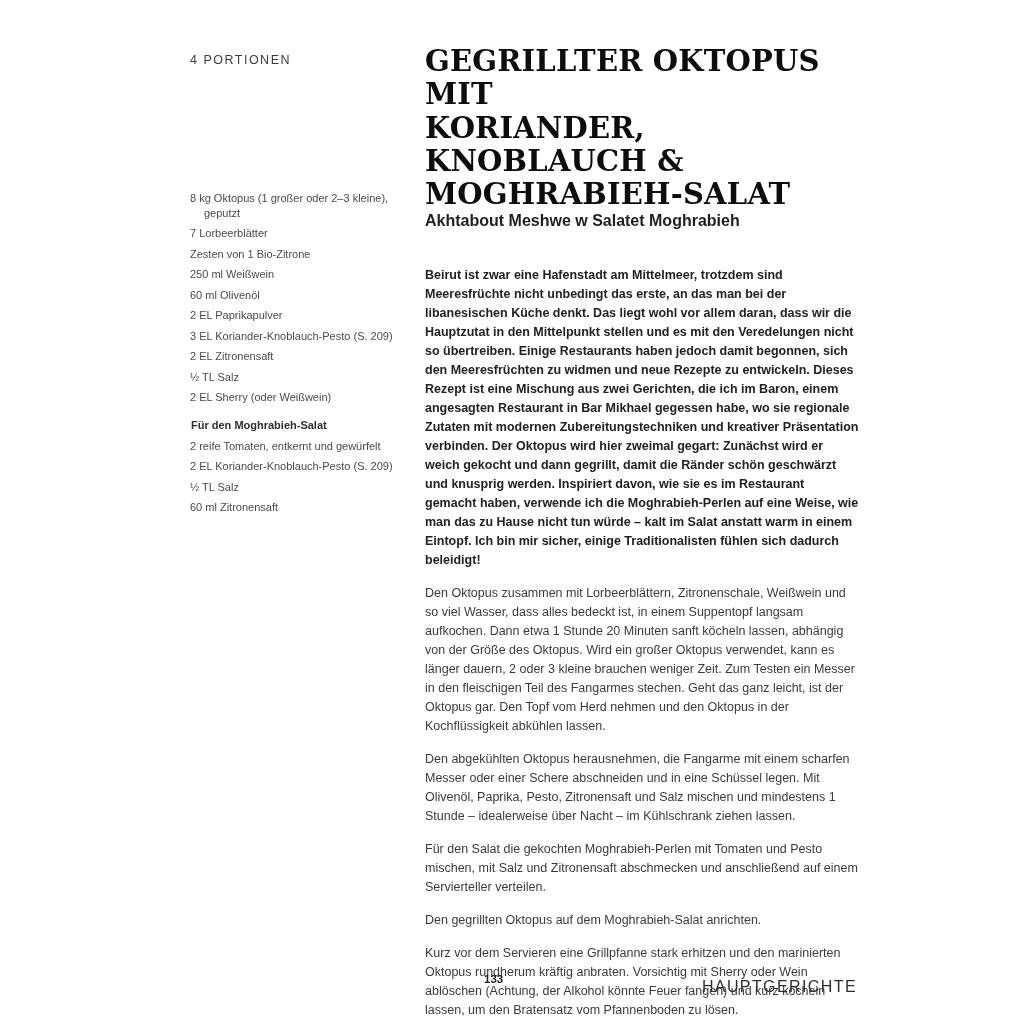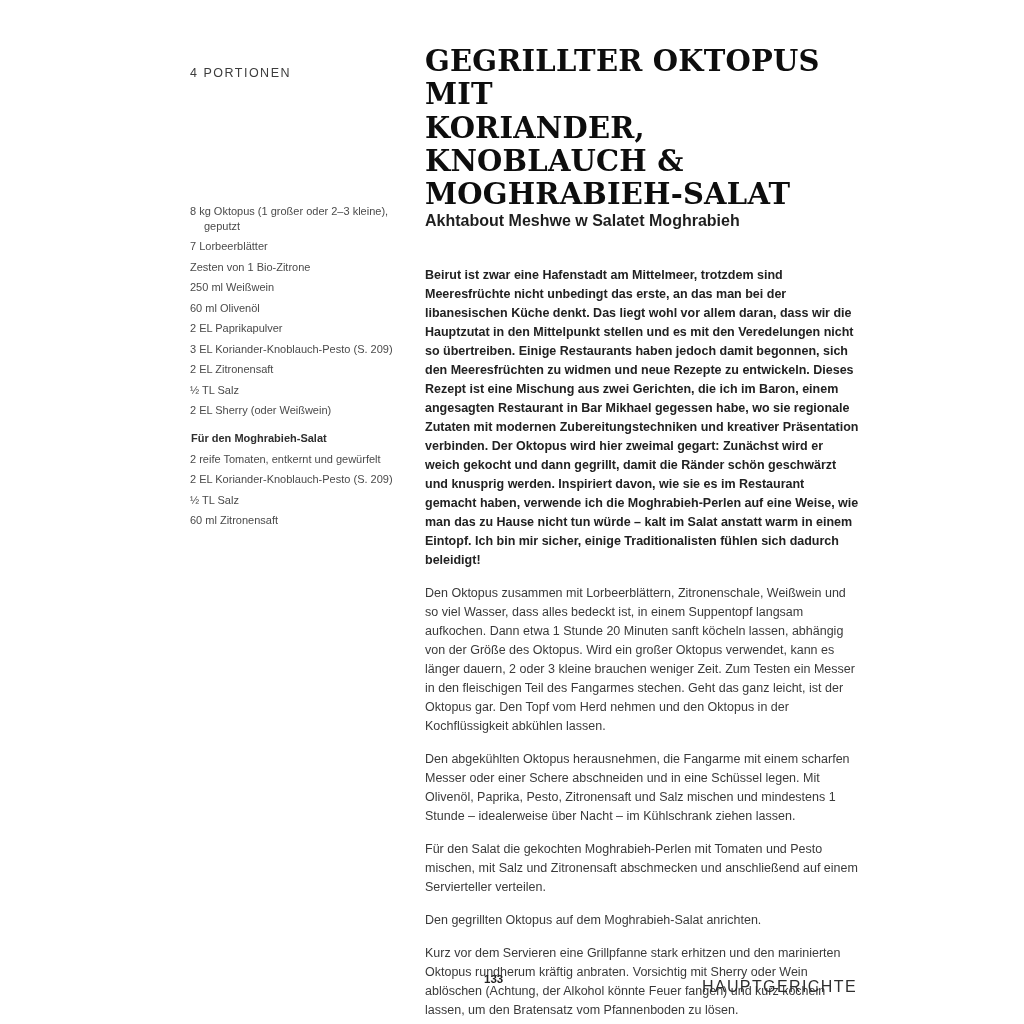--- a/index.html
+++ b/index.html
@@ -10,21 +10,21 @@
     position: relative;
     font-family: "Liberation Sans", sans-serif;
     color: #333333;
     overflow: hidden;
   }
 
   
   .sidebar {
     position: absolute;
     left: 190px;
-    top: 66px;
+    top: 53px;
     width: 218px;
   }
   .portions {
     font-size: 12.5px;
     letter-spacing: 1.5px;
     color: #3c3c3c;
     margin-bottom: 124px;
   }
   .ingredients { list-style: none; }
   .ingredients li {

